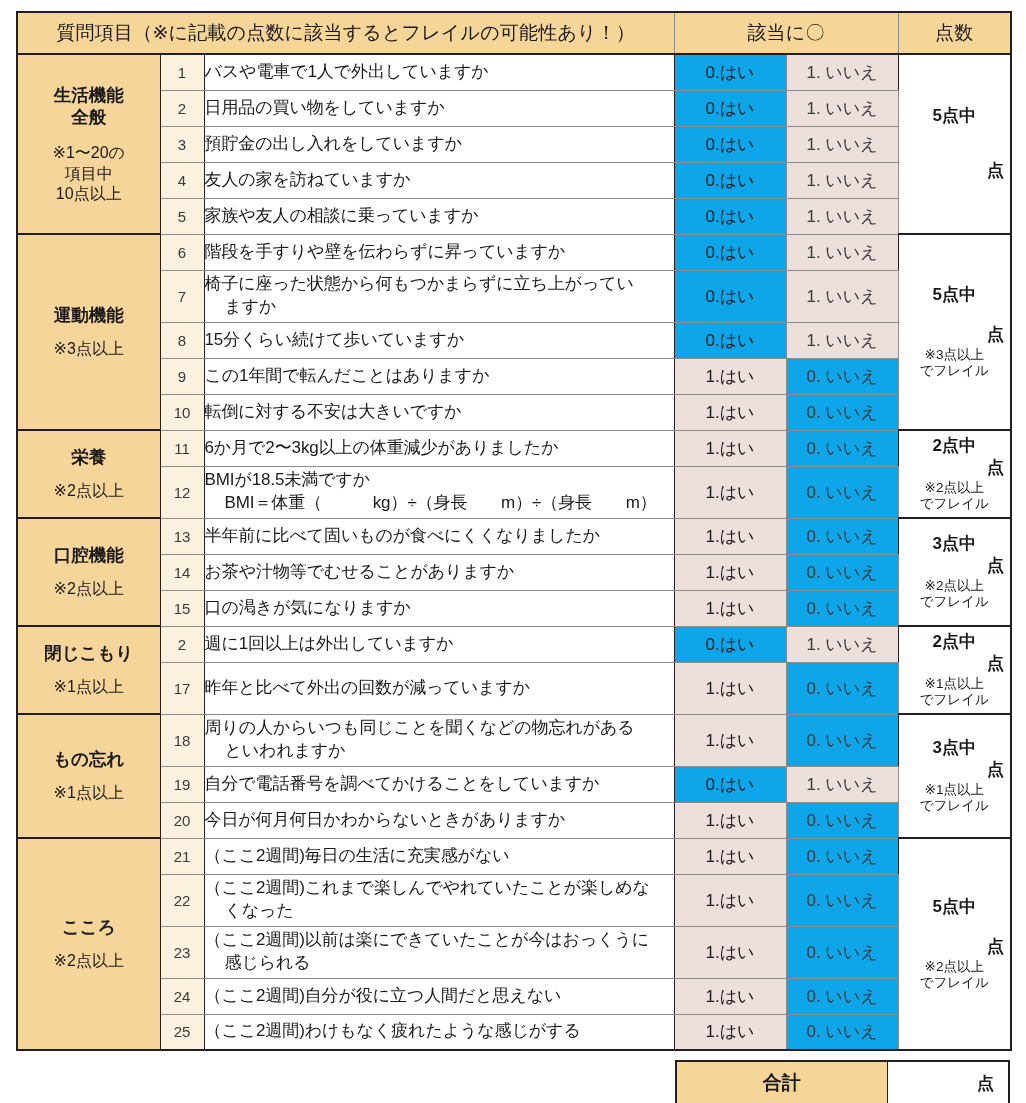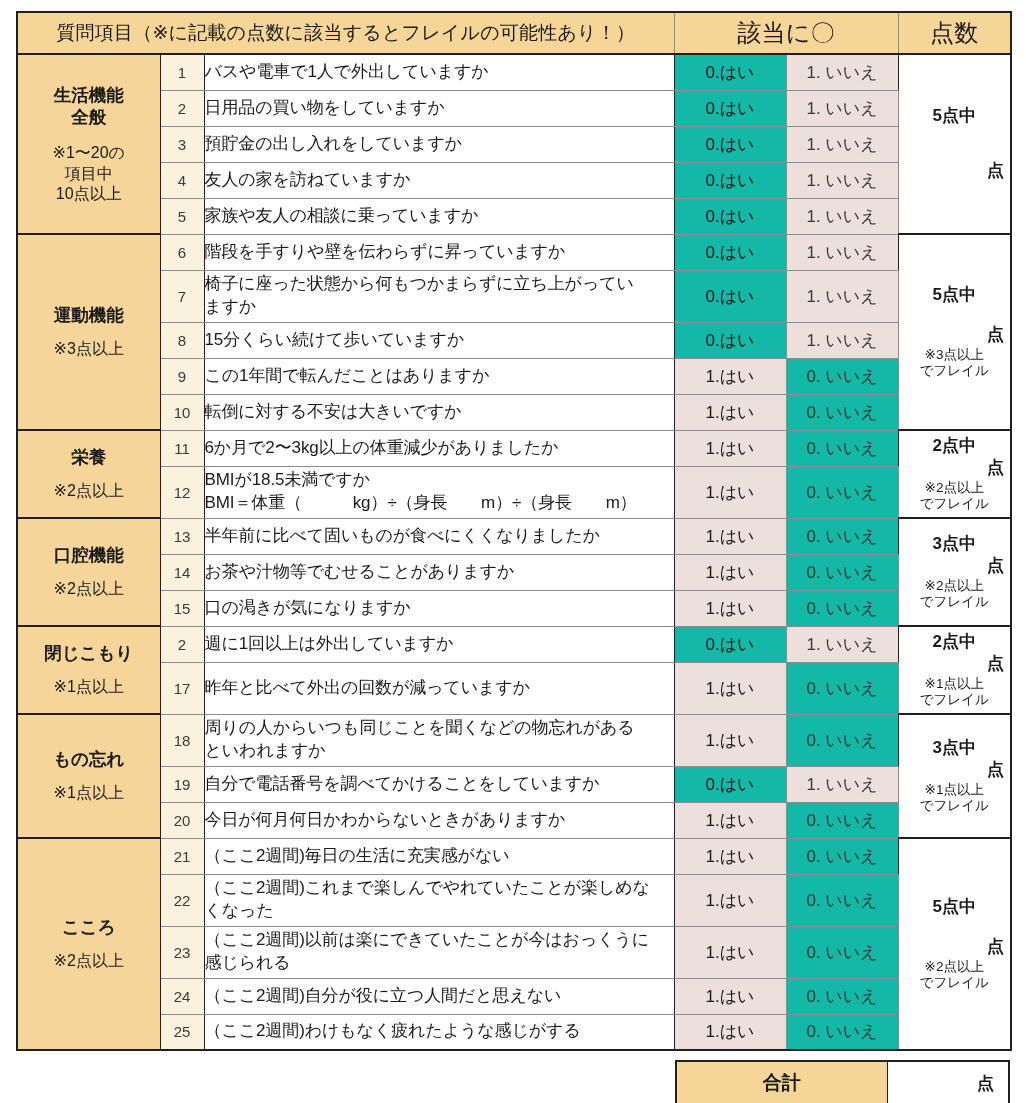--- a/index.html
+++ b/index.html
@@ -43,21 +43,21 @@
   col.c-no    { width:  44px; }
   col.c-q     { width: 470px; }
   col.c-yes   { width: 112px; }
   col.c-no2   { width: 112px; }
   col.c-score { width: 113px; }
 
   
   .hdr {
     background: #f6d599;
     text-align: center;
-    font-size: 24px;
+    font-size: 19px;
     font-weight: bold;
     letter-spacing: 0.2px;
     height: 40px;
     border-bottom: 2.5px solid #231f20 !important;
     border-left: 1.5px solid #231f20;
     border-right: 1.5px solid #231f20;
   }
   .hdr-q  { font-size: 19px; }
 
   
@@ -96,27 +96,27 @@
 
   
   .q {
     background: #ffffff;
     font-size: 17px;
     line-height: 1.33;
     padding: 4px 6px 4px 12px;
     border-right: 1.6px solid #231f20 !important;
     letter-spacing: -0.1px;
   }
-  .q .l2 { display: block; }
+  .q .l2 { display: block; padding-left: 20px; }
 
   
   .ans {
     text-align: center;
     font-size: 17px;
-    background: #14b8a6;
+    background: #0ea5e9;
   }
   .ans.hl { background: #ecdfdc; }
   .ans.yes { border-right: 1px solid #8c8c8c !important; }
   .ans.no  { border-right: 1.6px solid #231f20 !important; }
 
   
   .score {
     background: #ffffff;
     text-align: center;
     font-size: 16px;

